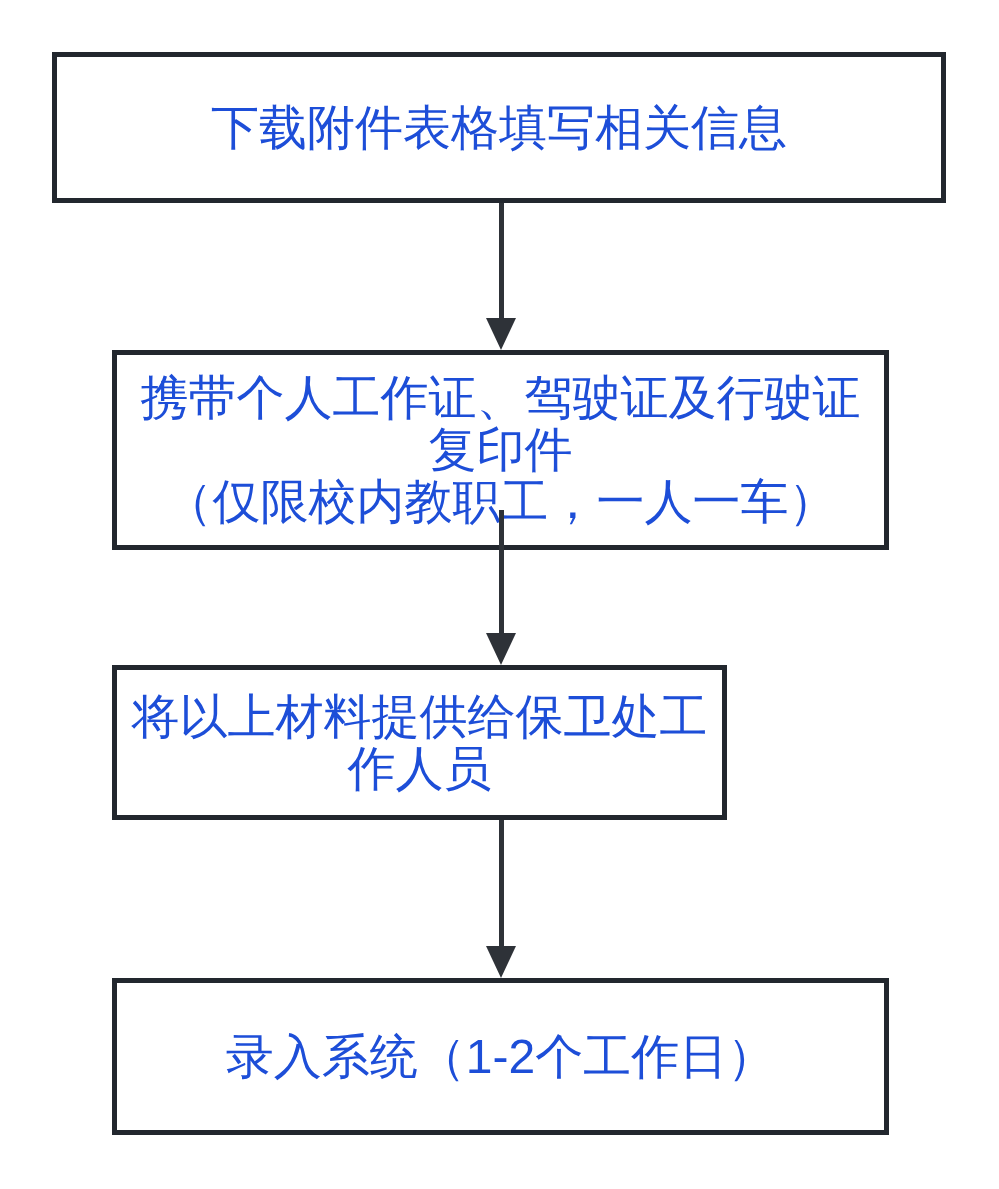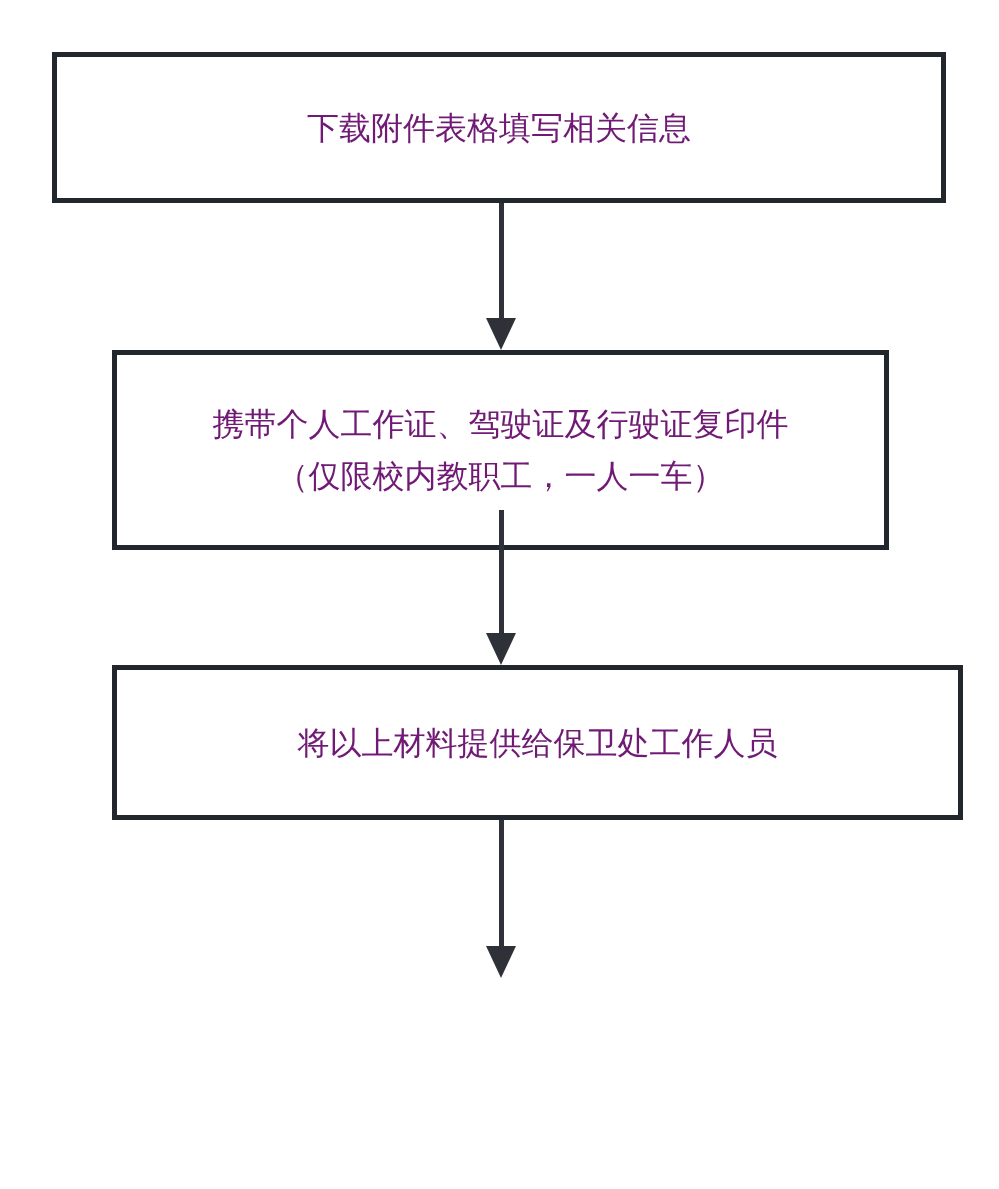--- a/index.html
+++ b/index.html
@@ -22,32 +22,32 @@
     position: absolute;
     box-sizing: border-box;
     background: #ffffff;
     border: 5px solid #22272e;
     display: flex;
     align-items: center;
     justify-content: center;
     text-align: center;
   }
   .node-label {
-    color: #701a75;
-    font-size: 32px;
+    color: #1d4ed8;
+    font-size: 48px;
     line-height: 52px;
     letter-spacing: 0px;
     white-space: pre-line;
     font-weight: 400;
     padding: 0 12px;
   }
   
   #node-1 { left: 52px;  top: 52px;   width: 894px; height: 151px; }
   #node-2 { left: 112px; top: 350px;  width: 777px; height: 200px; }
-  #node-3 { left: 112px; top: 665px;  width: 851px; height: 155px; }
+  #node-3 { left: 112px; top: 665px;  width: 615px; height: 155px; }
   #node-4 { left: 112px; top: 978px;  width: 777px; height: 157px; }
 
   .connector {
     position: absolute;
     display: flex;
     flex-direction: column;
     align-items: center;
   }
   .connector .shaft {
     width: 5px;
@@ -93,14 +93,17 @@
 
   <div class="node" id="node-3">
     <span class="node-label">将以上材料提供给保卫处工作人员</span>
   </div>
 
   <div class="connector" id="connector-3">
     <div class="shaft"></div>
     <div class="head"></div>
   </div>
 
+  <div class="node" id="node-4">
+    <span class="node-label">录入系统（1-2个工作日）</span>
+  </div>
 
 </div>
 
 </body></html>

